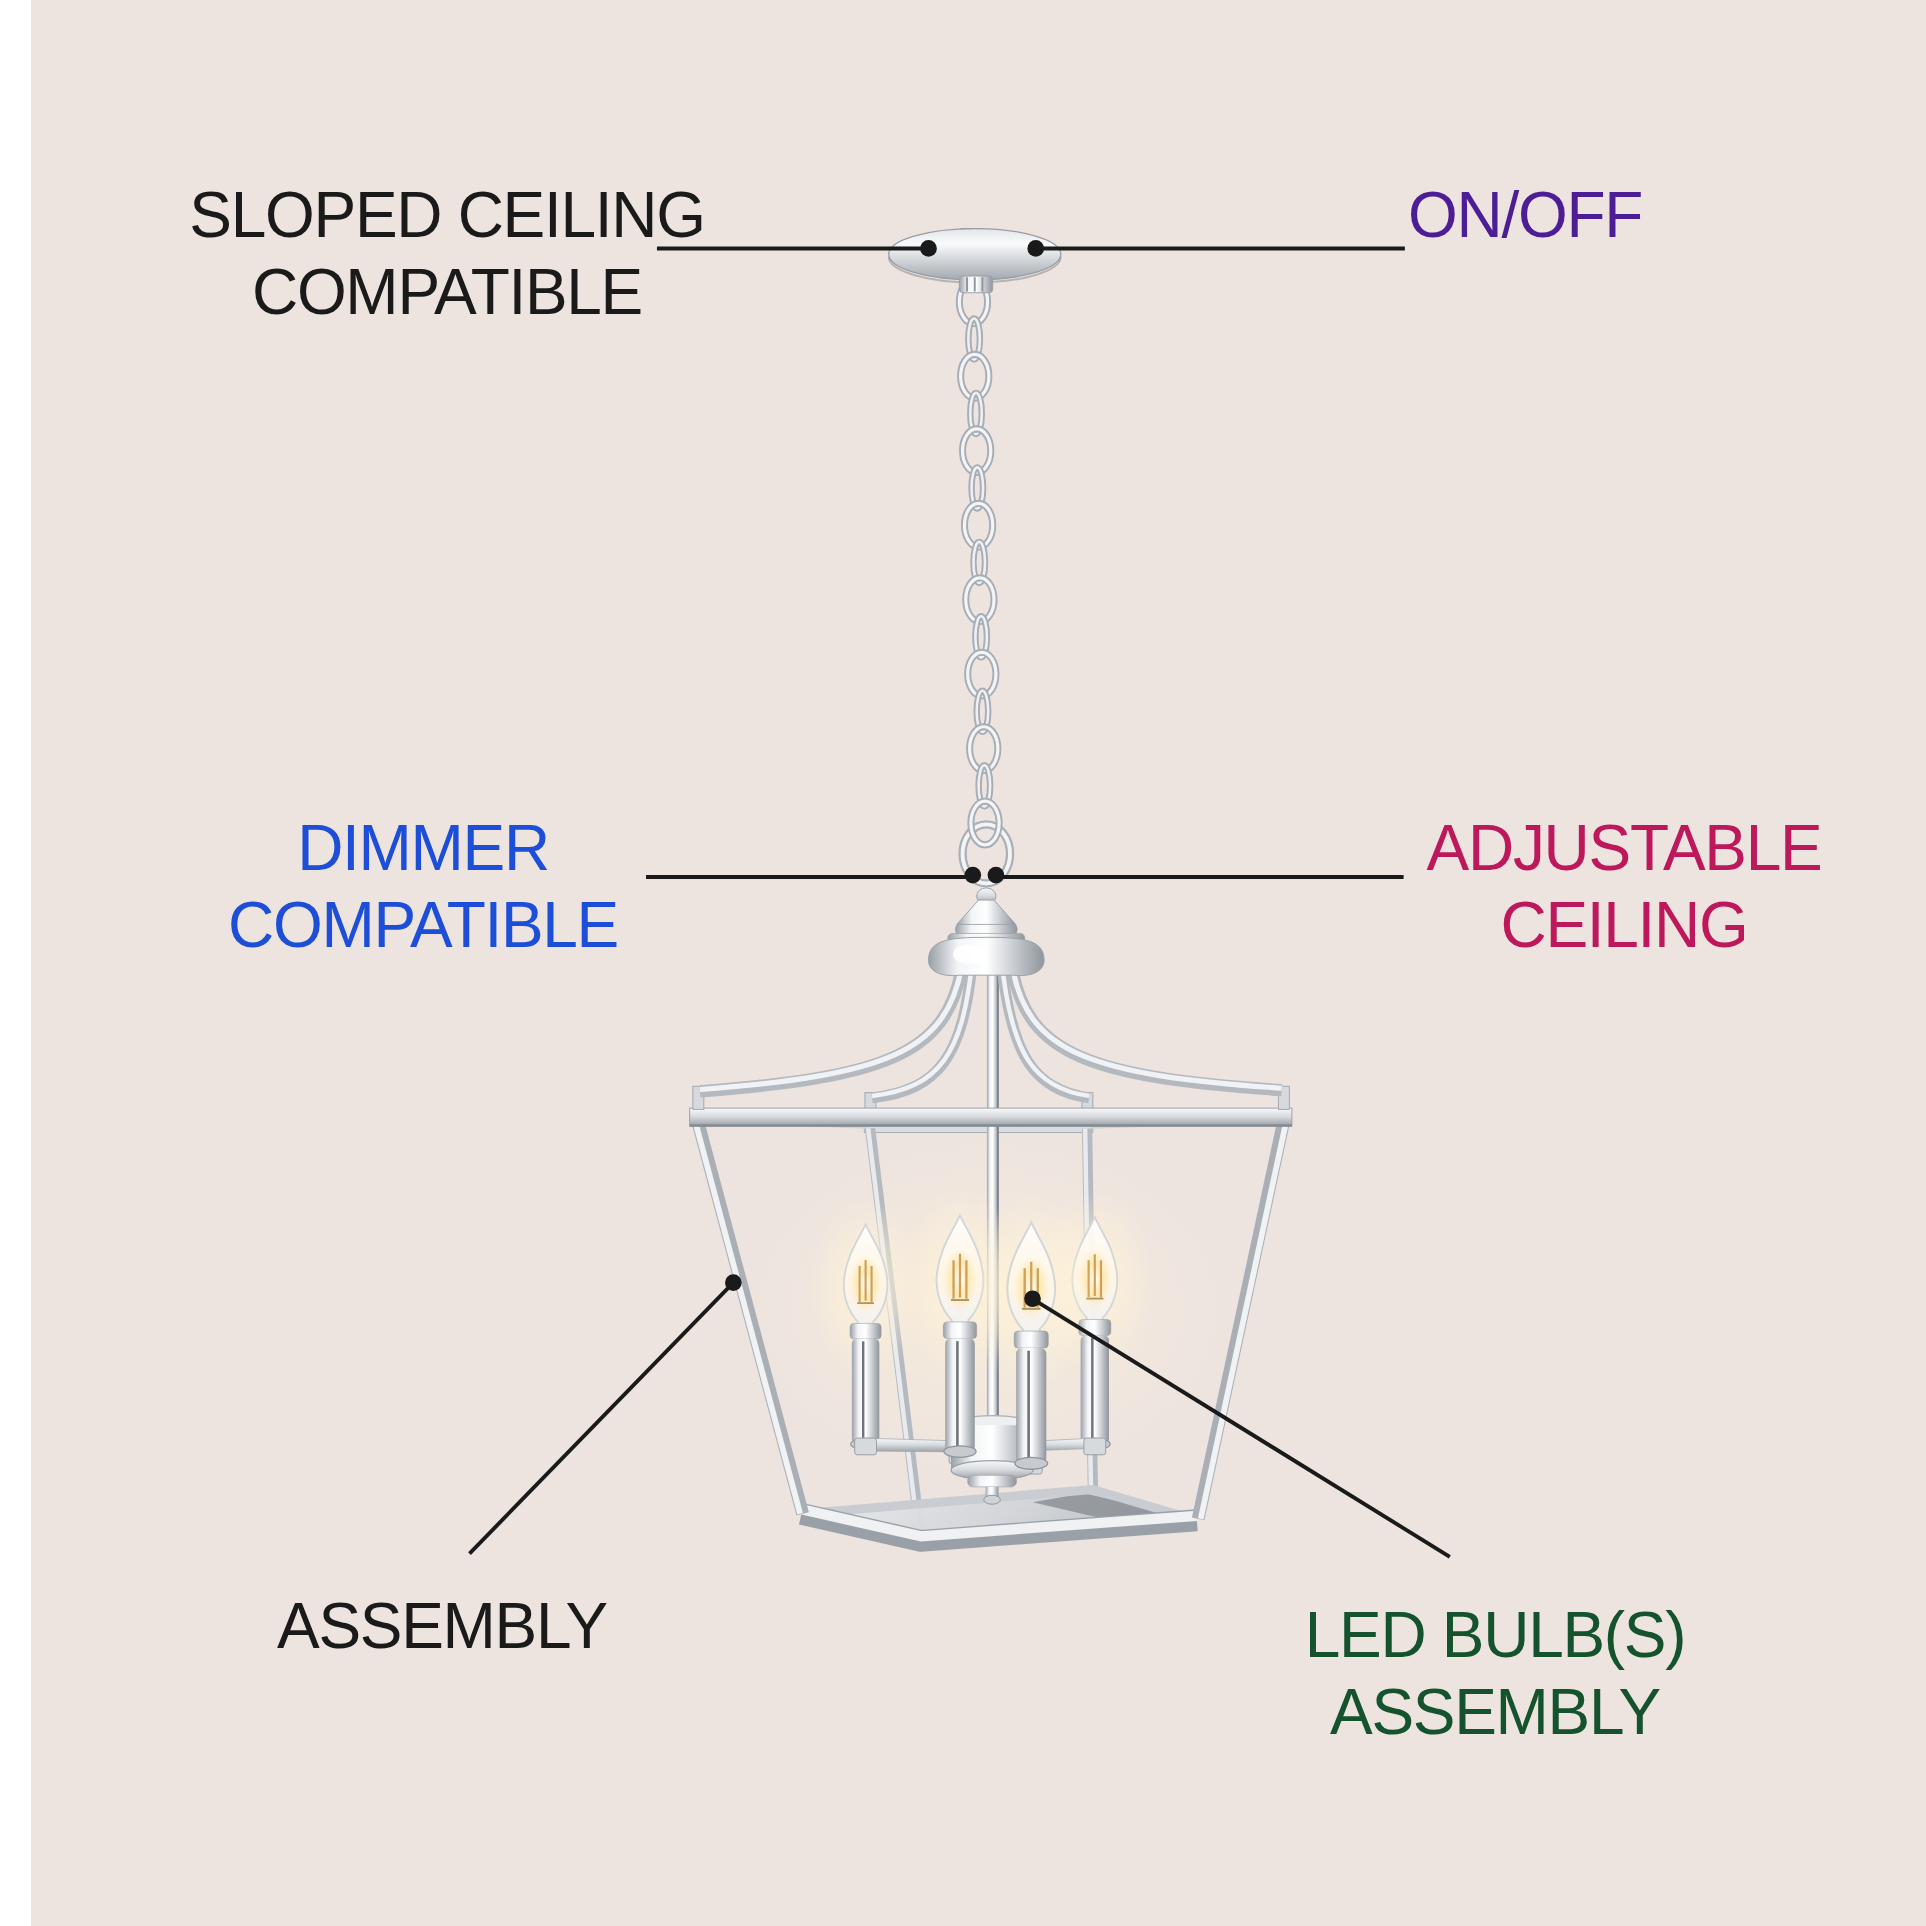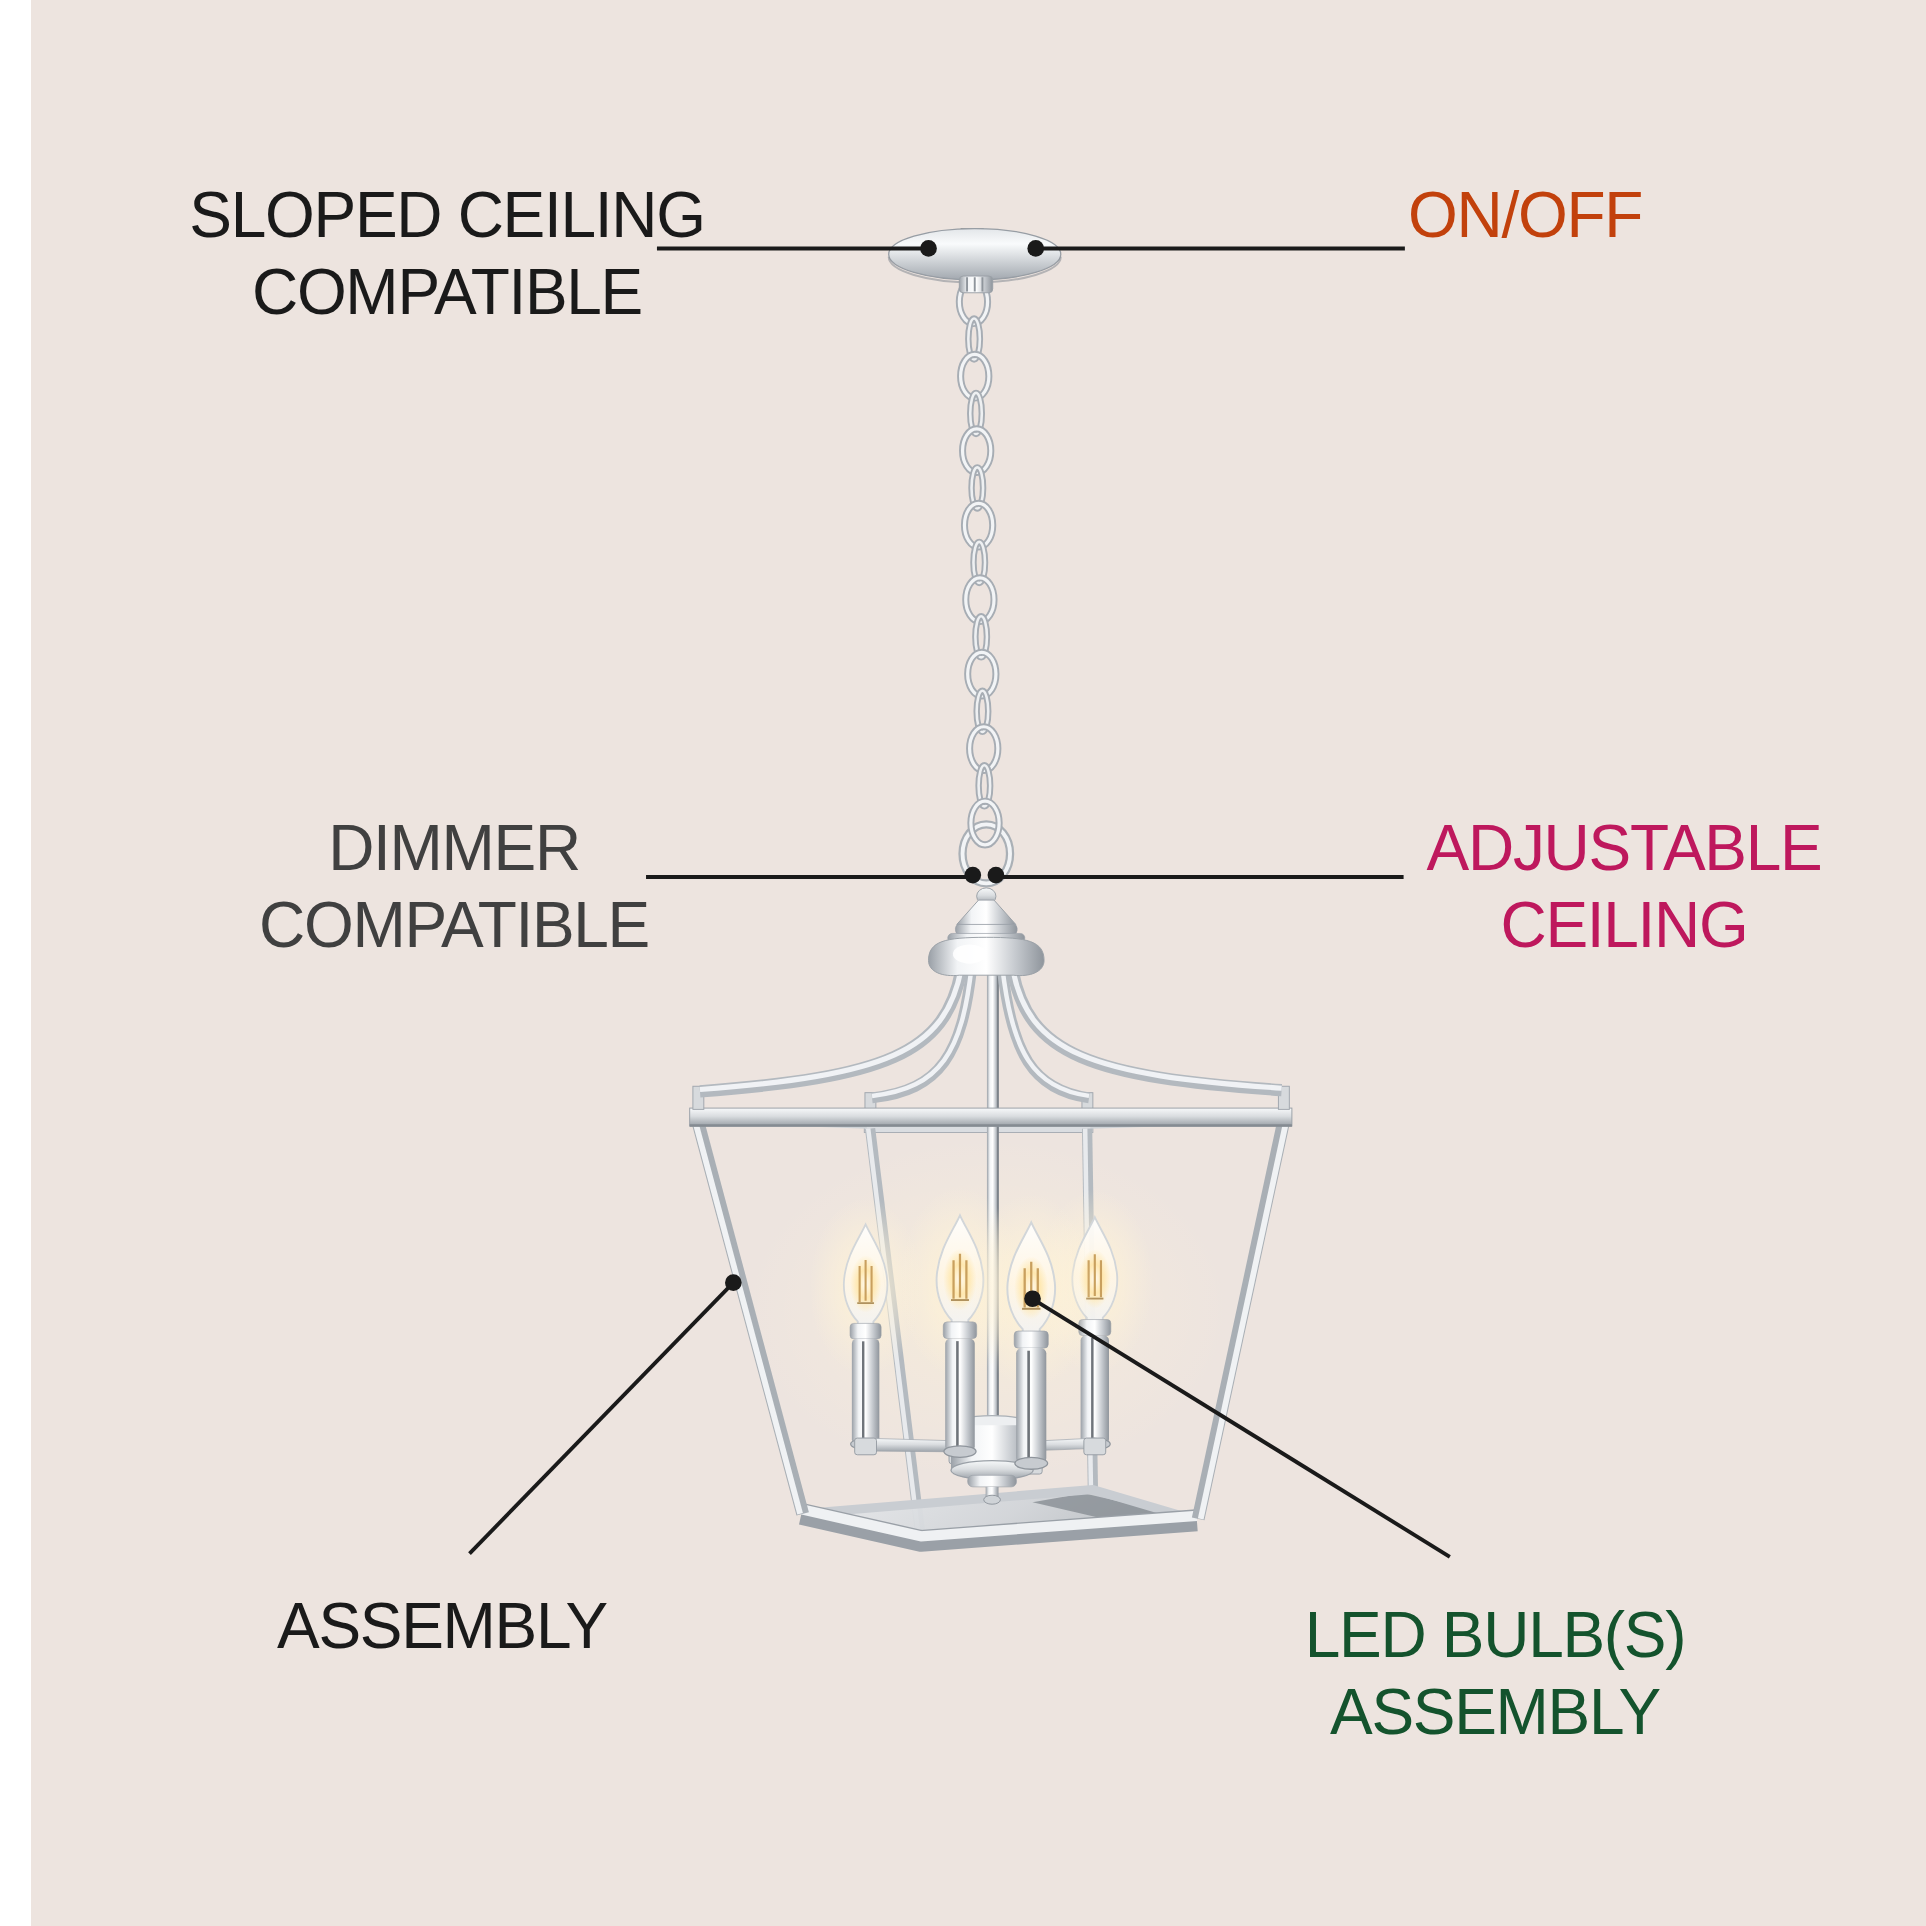--- a/index.html
+++ b/index.html
@@ -230,25 +230,25 @@
       <circle cx="1094" cy="1998" r="13"></circle>
       <circle cx="1560" cy="2023" r="13"></circle>
     </g>
   </svg>
 
   <div class="label" style="left: 416px; top: 177px; color: rgb(26, 26, 26);">
     <div>SLOPED CEILING</div>
     <div>COMPATIBLE</div>
   </div>
 
-  <div class="label" style="left: 1494px; top: 177px; color: #c2410c;">
+  <div class="label" style="left: 1494px; top: 177px; color: #4c1d95;">
     <div>ON/OFF</div>
   </div>
 
-  <div class="label" style="left: 423px; top: 810px; color: #404040;">
+  <div class="label" style="left: 392px; top: 810px; color: #1d4ed8;">
     <div>DIMMER</div>
     <div>COMPATIBLE</div>
   </div>
 
   <div class="label" style="left: 1593px; top: 810px; color: #be185d;">
     <div>ADJUSTABLE</div>
     <div>CEILING</div>
   </div>
 
   <div class="label" style="left: 411px; top: 1588px; color: rgb(26, 26, 26);">

